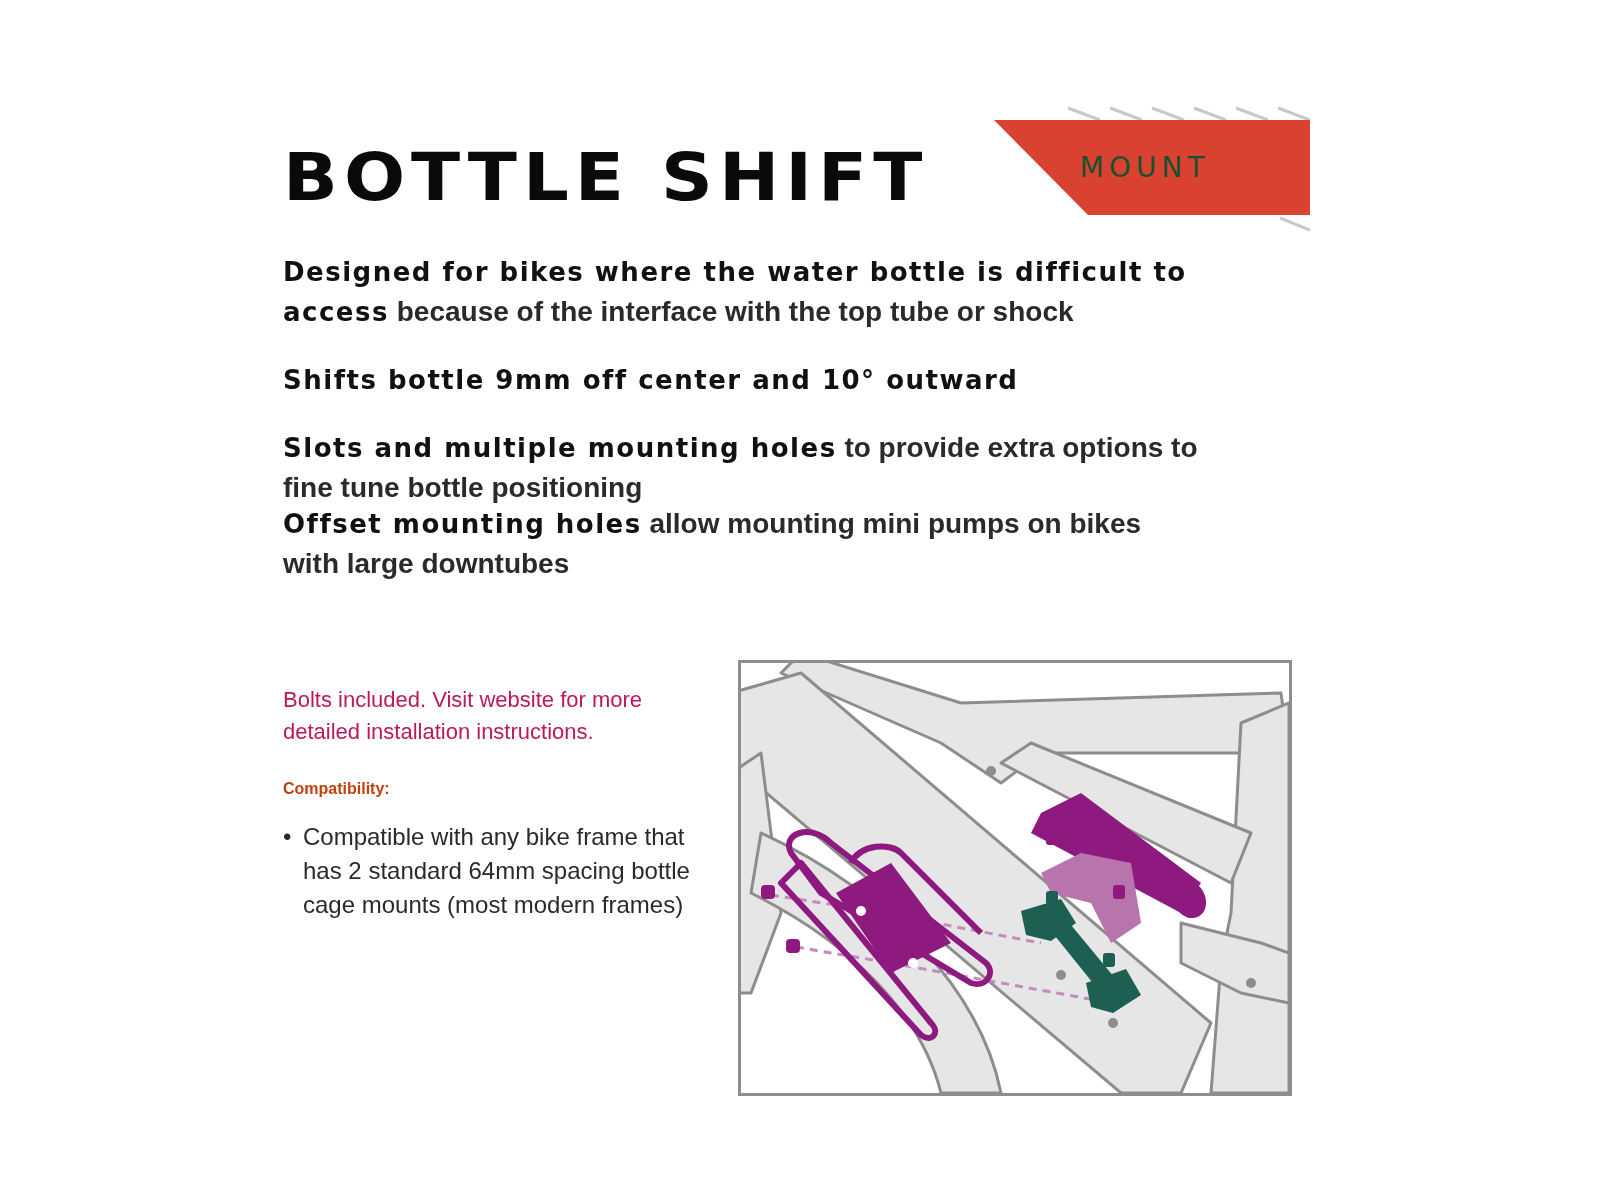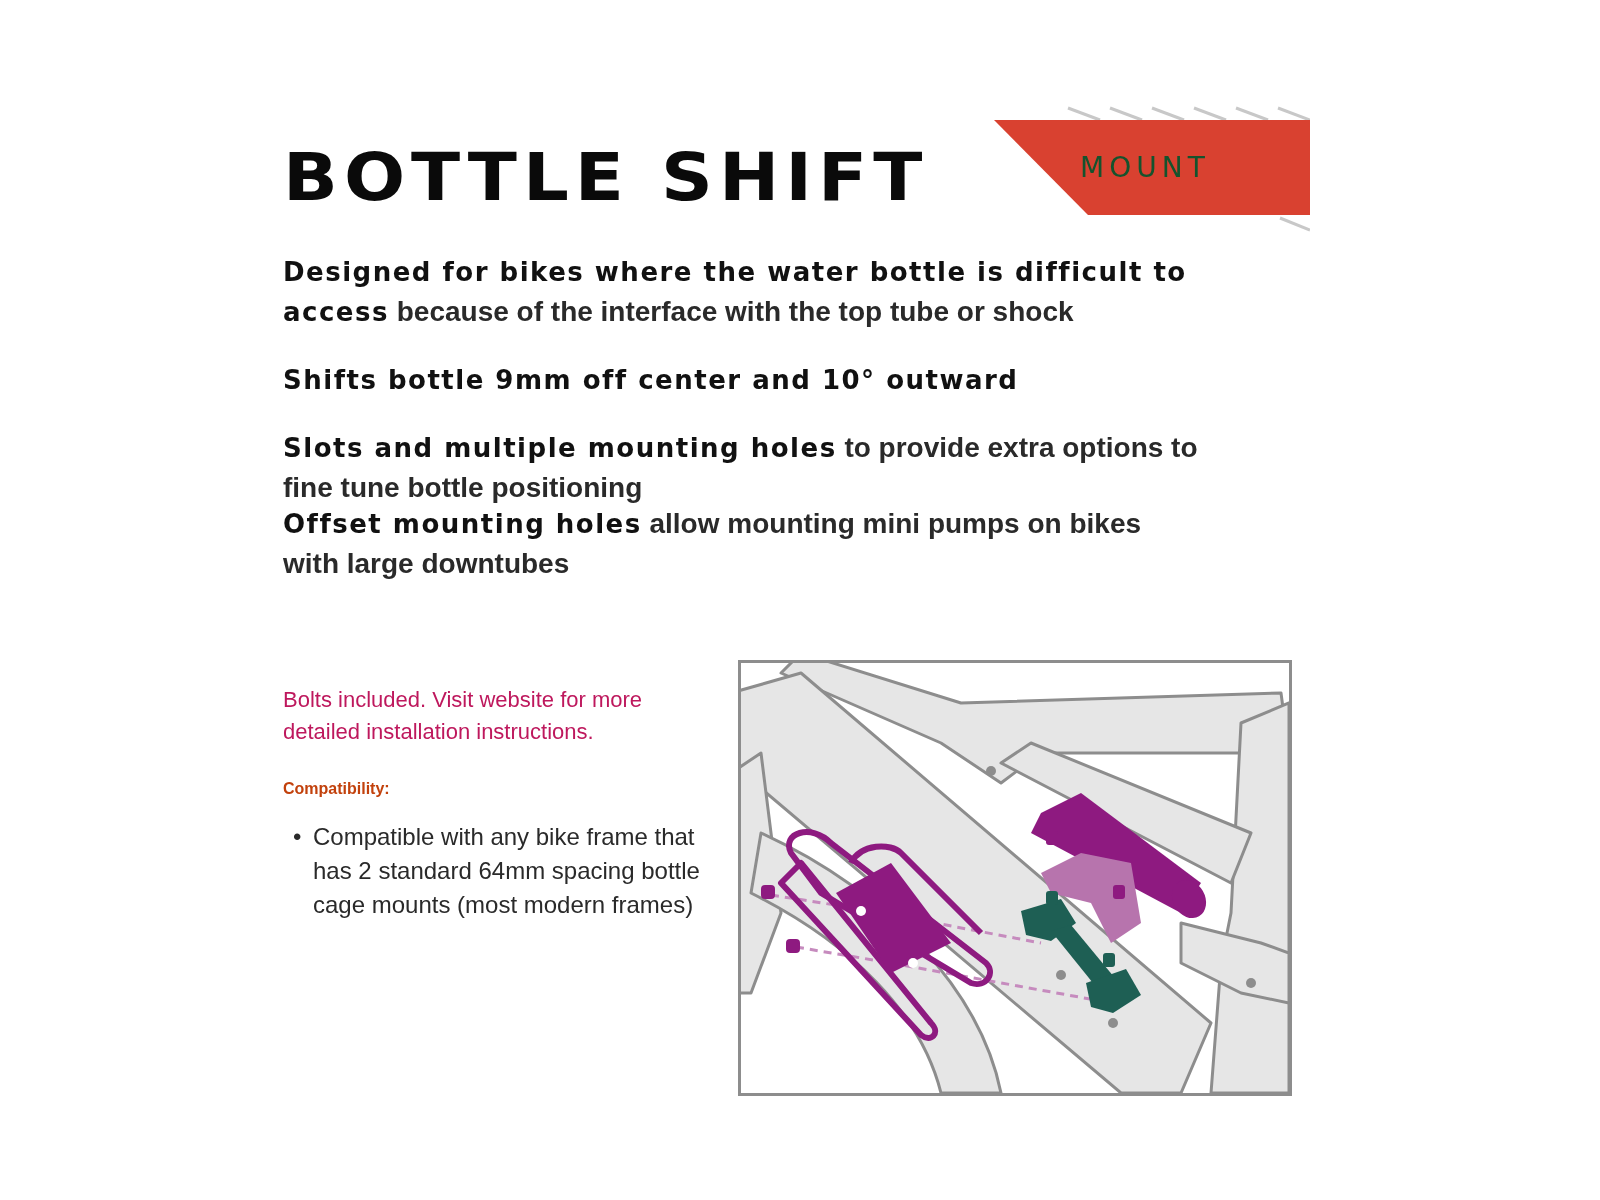--- a/index.html
+++ b/index.html
@@ -10,21 +10,21 @@
   .badge-wrap { position:absolute; left:940px; top:100px; width:370px; height:140px; }
   .badge-wrap svg { position:absolute; left:0; top:0; }
   .badge-text { position:absolute; left:1080px; top:146px; font-family:"DejaVu Sans", sans-serif; font-size:28px; color:#14532d; letter-spacing:5px; line-height:44px; }
 
   .feature { position:absolute; left:283px; width:920px; font-size:28px; line-height:40px; color:#1a1a1a; }
   .feature .b { font-family:"DejaVu Sans", sans-serif; font-weight:bold; letter-spacing:1.5px; font-size:26px; color:#111; }
   .feature .r { font-family:"Liberation Sans", sans-serif; font-weight:bold; color:#2a2a2a; }
 
   .note { position:absolute; left:283px; top:652px; width:430px; font-size:22px; line-height:32px; color:#be185d;margin-top:32px; }
   .compat-title { position:absolute; left:283px; top:780px; font-size:16px; font-weight:bold; color:#c2410c; }
-  .compat-list { position:absolute; left:293px; top:820px; width:440px; margin:0; padding:0; list-style:none; font-size:24px; line-height:34px; color:#2a2a2a; }
+  .compat-list { position:absolute; left:283px; top:820px; width:440px; margin:0; padding:0; list-style:none; font-size:24px; line-height:34px; color:#2a2a2a; }
   .compat-list li { position:relative; padding-left:20px; margin-bottom:4px; }
   .compat-list li::before { content:"•"; position:absolute; left:0; top:0; }
   .compat-list .u { text-decoration:underline; }
 
   .illus { position:absolute; left:738px; top:660px; width:554px; height:436px; border:3px solid #8d8d8d; box-sizing:border-box; background:#ffffff; overflow:hidden; }
 </style>
 </head>
 <body>
 
 <div class="title">BOTTLE SHIFT</div>

